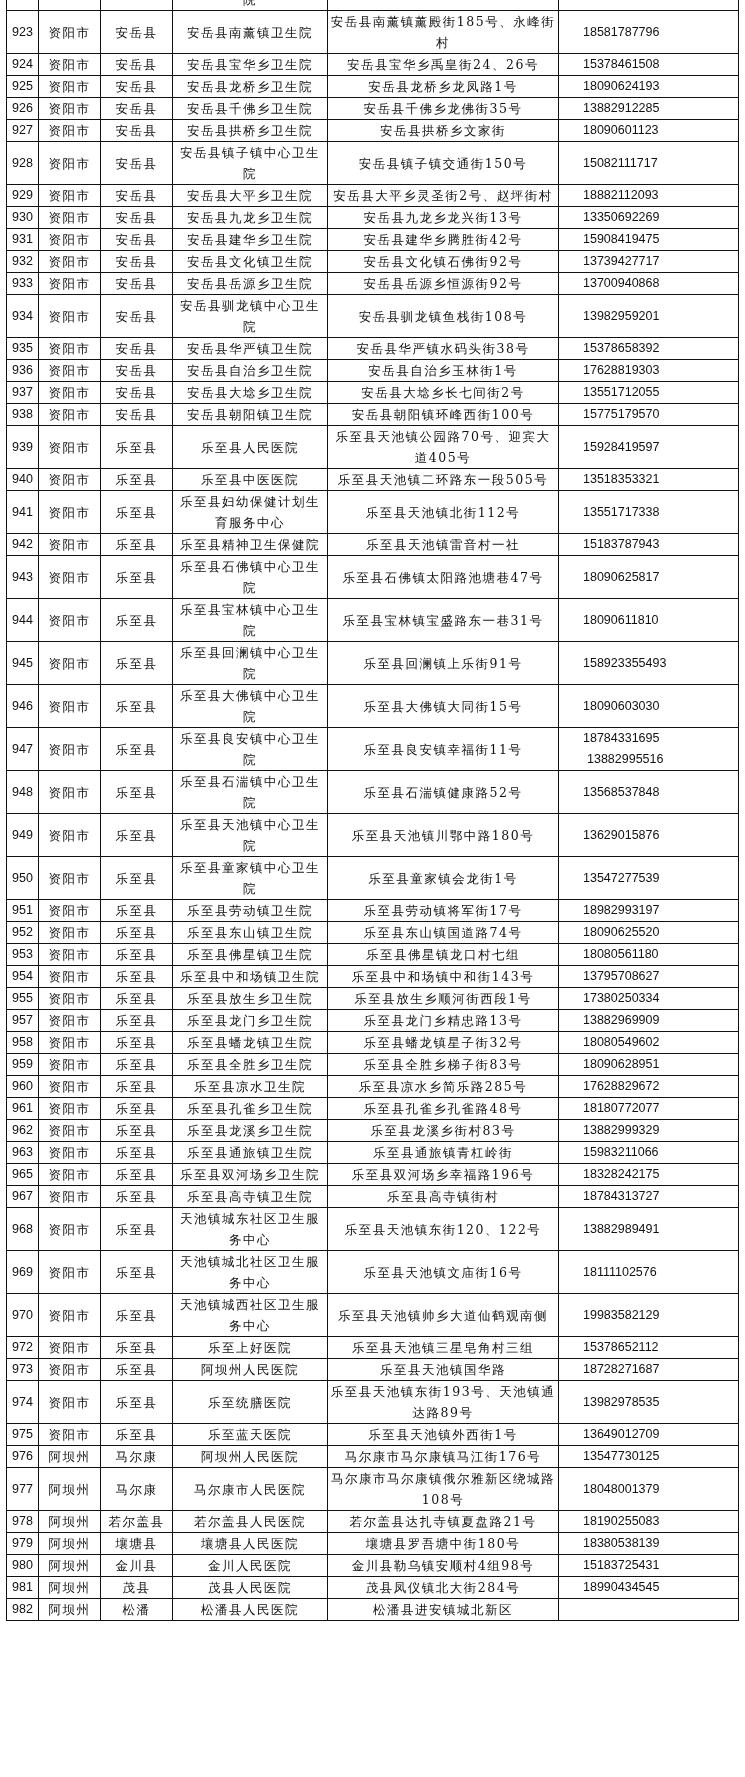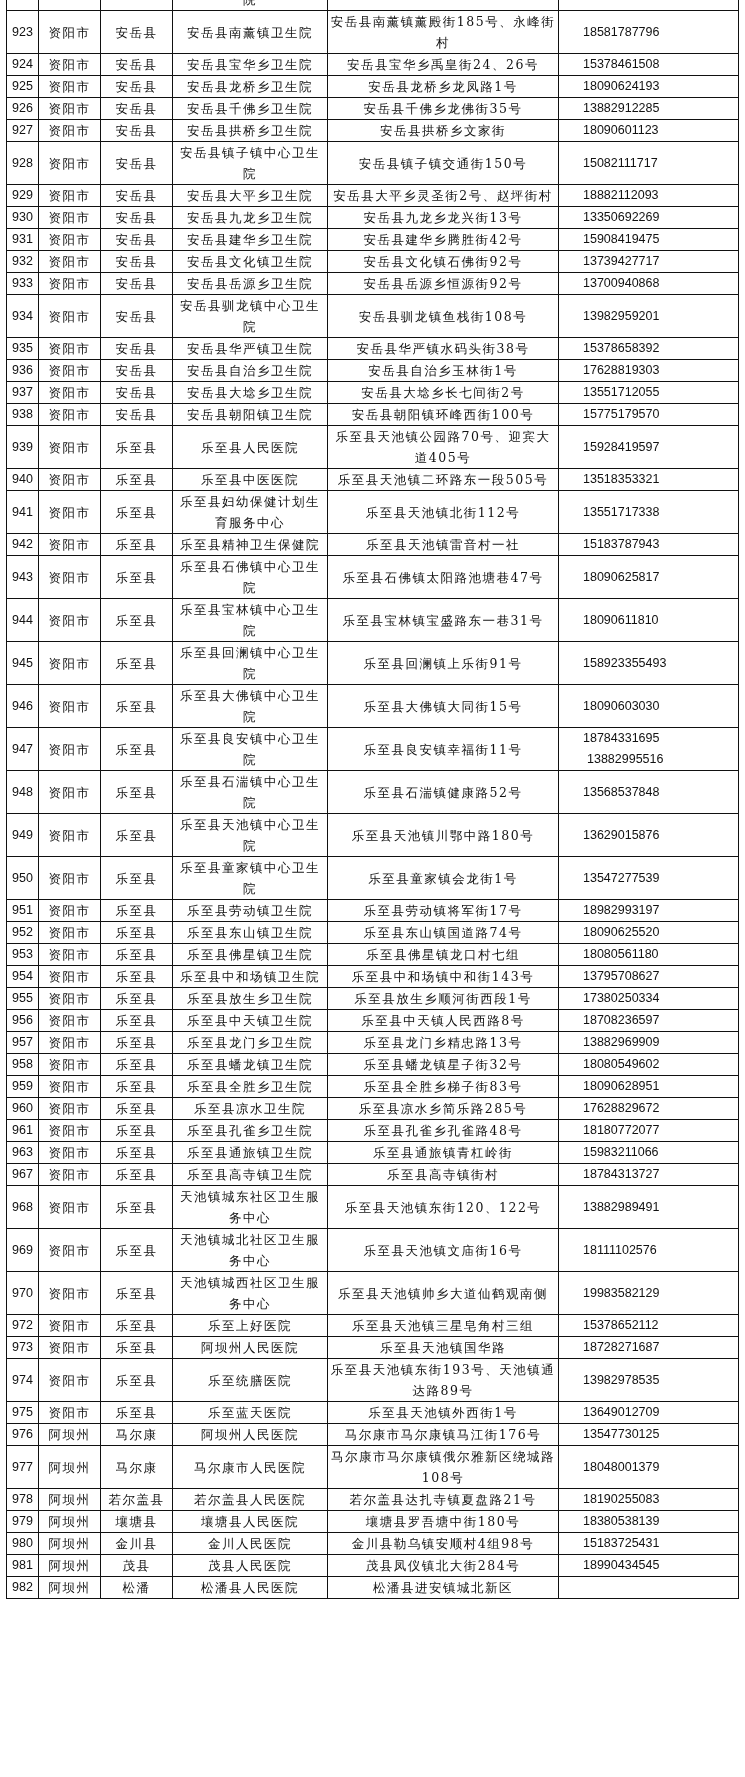--- a/index.html
+++ b/index.html
@@ -368,30 +368,20 @@
         <td class="no">955</td>
         <td class="city">资阳市</td>
         <td class="county">乐至县</td>
         <td class="name">乐至县放生乡卫生院</td>
         <td class="addr">乐至县放生乡顺河街西段1号</td>
         <td class="phone">
           <span class="ln">17380250334</span>
         </td>
       </tr>
       <tr class="single">
-        <td class="no">956</td>
-        <td class="city">资阳市</td>
-        <td class="county">乐至县</td>
-        <td class="name">乐至县中天镇卫生院</td>
-        <td class="addr">乐至县中天镇人民西路8号</td>
-        <td class="phone">
-          <span class="ln">18708236597</span>
-        </td>
-      </tr>
-      <tr class="single">
         <td class="no">957</td>
         <td class="city">资阳市</td>
         <td class="county">乐至县</td>
         <td class="name">乐至县龙门乡卫生院</td>
         <td class="addr">乐至县龙门乡精忠路13号</td>
         <td class="phone">
           <span class="ln">13882969909</span>
         </td>
       </tr>
       <tr class="single">
@@ -428,27 +418,47 @@
         <td class="no">961</td>
         <td class="city">资阳市</td>
         <td class="county">乐至县</td>
         <td class="name">乐至县孔雀乡卫生院</td>
         <td class="addr">乐至县孔雀乡孔雀路48号</td>
         <td class="phone">
           <span class="ln">18180772077</span>
         </td>
       </tr>
       <tr class="single">
+        <td class="no">962</td>
+        <td class="city">资阳市</td>
+        <td class="county">乐至县</td>
+        <td class="name">乐至县龙溪乡卫生院</td>
+        <td class="addr">乐至县龙溪乡街村83号</td>
+        <td class="phone">
+          <span class="ln">13882999329</span>
+        </td>
+      </tr>
+      <tr class="single">
         <td class="no">963</td>
         <td class="city">资阳市</td>
         <td class="county">乐至县</td>
         <td class="name">乐至县通旅镇卫生院</td>
         <td class="addr">乐至县通旅镇青杠岭街</td>
         <td class="phone">
           <span class="ln">15983211066</span>
+        </td>
+      </tr>
+      <tr class="single">
+        <td class="no">965</td>
+        <td class="city">资阳市</td>
+        <td class="county">乐至县</td>
+        <td class="name">乐至县双河场乡卫生院</td>
+        <td class="addr">乐至县双河场乡幸福路196号</td>
+        <td class="phone">
+          <span class="ln">18328242175</span>
         </td>
       </tr>
       <tr class="single">
         <td class="no">967</td>
         <td class="city">资阳市</td>
         <td class="county">乐至县</td>
         <td class="name">乐至县高寺镇卫生院</td>
         <td class="addr">乐至县高寺镇街村</td>
         <td class="phone">
           <span class="ln">18784313727</span>

